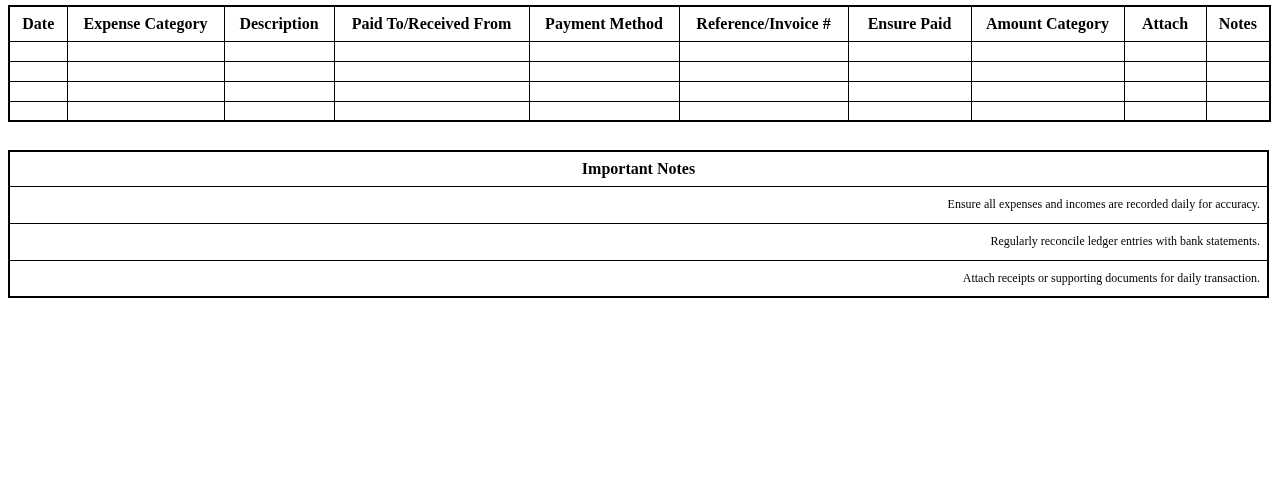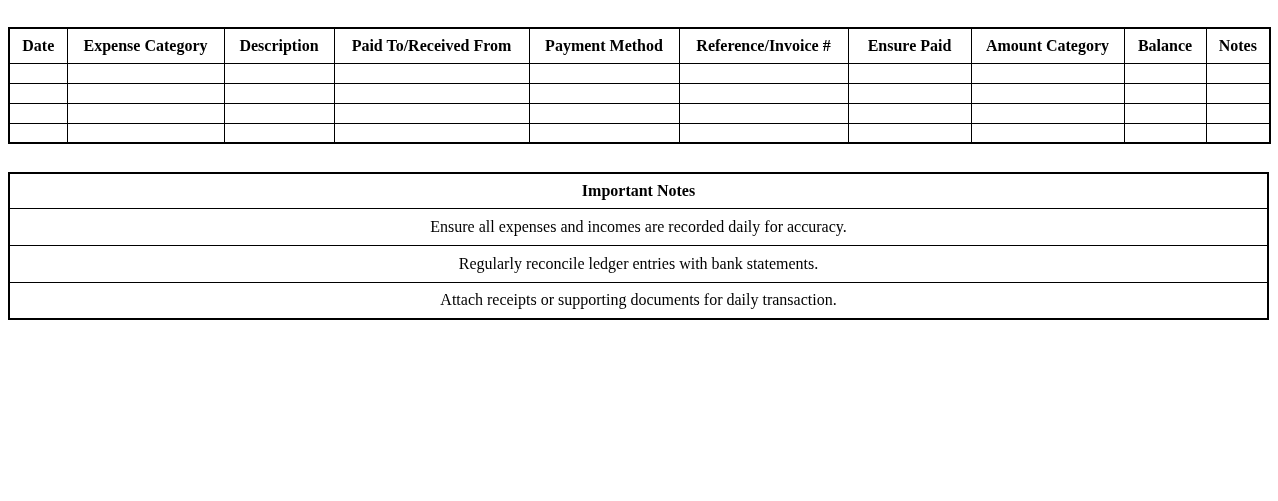--- a/index.html
+++ b/index.html
@@ -7,21 +7,21 @@
     margin: 0;
     padding: 0;
     background: #ffffff;
     width: 1278px;
     height: 501px;
     font-family: "Liberation Serif", "DejaVu Serif", serif;
     color: #000000;
     overflow: hidden;
   }
   .page {
-    padding: 27px 8px 0 8px;
+    padding: 5px 8px 0 8px;
   }
   table {
     border-collapse: collapse;
     table-layout: fixed;
     width: 1261px;
     border: 2px solid #000000;
   }
   th, td {
     border: 1px solid #000000;
     overflow: hidden;
@@ -58,22 +58,22 @@
   }
   .notes-table th {
     height: 35px;
     font-size: 16px;
     font-weight: bold;
     text-align: center;
     vertical-align: middle;
   }
   .notes-table td {
     height: 37px;
-    font-size: 16px;
-    text-align: center;
+    font-size: 12px;
+    text-align: right;
     vertical-align: middle;
     padding: 0 7px;
   }
 </style>
 </head>
 <body>
 
 <div class="page">
 
   <table class="ledger">
@@ -92,21 +92,21 @@
     <thead>
       <tr>
         <th>Date</th>
         <th>Expense Category</th>
         <th>Description</th>
         <th>Paid To/Received From</th>
         <th>Payment Method</th>
         <th>Reference/Invoice #</th>
         <th>Ensure Paid</th>
         <th>Amount Category</th>
-        <th>Balance</th>
+        <th>Attach</th>
         <th>Notes</th>
       </tr>
     </thead>
     <tbody>
       <tr>
         <td></td>
         <td></td>
         <td></td>
         <td></td>
         <td></td>

